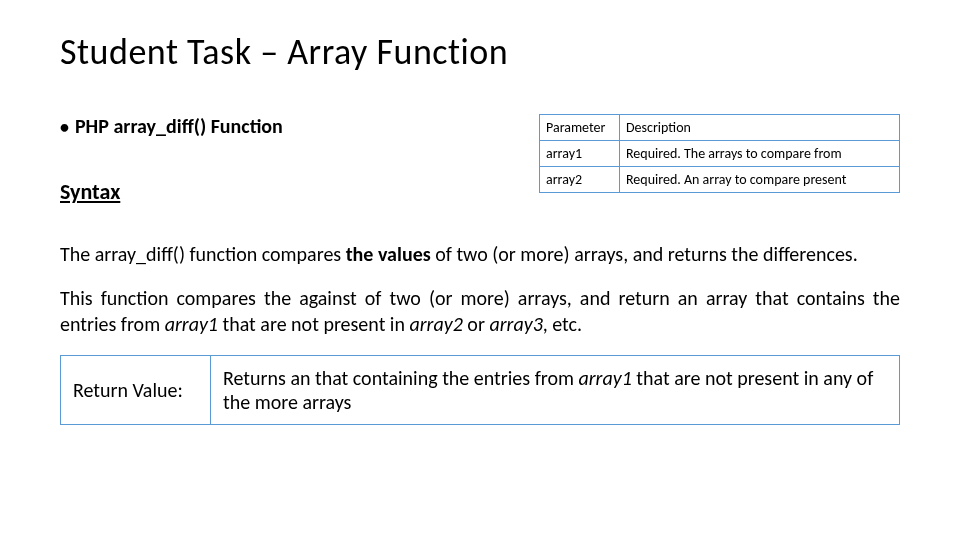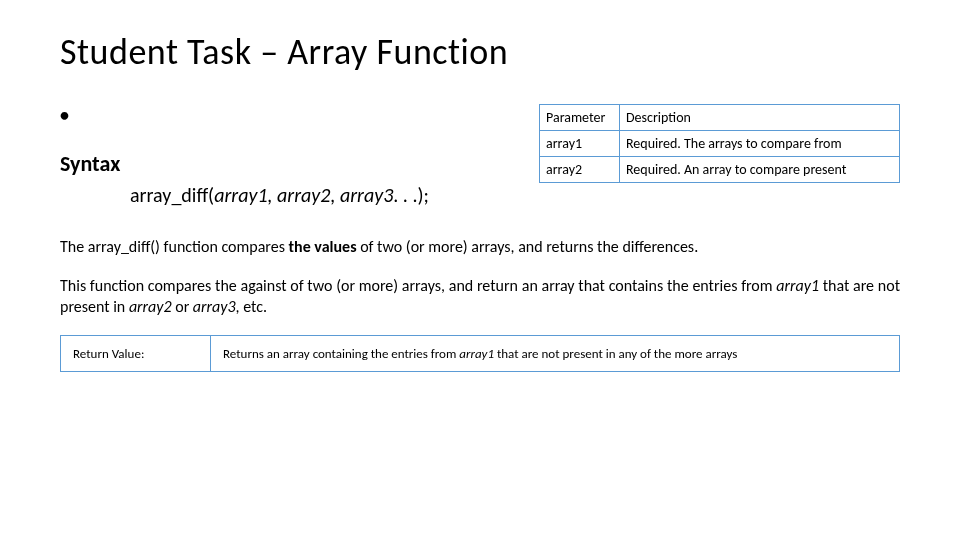--- a/index.html
+++ b/index.html
@@ -9,38 +9,38 @@
     background: #fff;
     font-family: Calibri, "Segoe UI", Arial, sans-serif;
     color: #000;
     padding: 30px 60px 20px 60px;
     position: relative;
   }
   .title {
     font-size: 36px;
     font-weight: 300;
     letter-spacing: 0.5px;
-    margin-bottom: 30px;
+    margin-bottom: 40px;
   }
   .upper-row {
     display: flex;
     justify-content: space-between;
     align-items: flex-start;
     margin-bottom: 30px;
   }
   .left-col { flex: 1; }
   .subhead {
     font-size: 20px;
     font-weight: 700;
     display: flex;
     align-items: baseline;
     gap: 6px;
   }
   .subhead .bullet { font-size: 18px; }
-  .syntax-block { margin-top: 24px; }
+  .syntax-block { margin-top: 40px; text-decoration: underline; }
   .syntax-label {
     font-size: 22px;
     font-weight: 700;
     margin-bottom: 6px;
   }
   .syntax-code {
     font-size: 20px;
     font-weight: 400;
     padding-left: 70px;
   }
@@ -53,55 +53,53 @@
   }
   .param-table td {
     border: 1.5px solid #5b9bd5;
     padding: 4px 10px 4px 6px;
     white-space: nowrap;
   }
   .param-table tr:first-child td { font-weight: 400; }
   .param-table td:first-child { min-width: 80px; }
   .param-table td:last-child { min-width: 280px; }
   .body-text {
-    font-size: 16px;
+    font-size: 20px;
     text-align: justify;
     margin-bottom: 18px;
     line-height: 1.3;
   }
   .body-text .it { font-style: italic; }
   .return-table {
     border-collapse: collapse;
     width: 100%;
-    font-size: 13px;
+    font-size: 20px;
     border-radius: 13px;
   }
   .return-table td {
     border: 1.5px solid #5b9bd5;
     padding: 10px 12px;
     vertical-align: middle;
   }
   .return-table td:first-child { width: 150px; white-space: nowrap; }
   .return-table .it { font-style: italic; }
 </style>
 </head>
 <body>
 
 <h1 class="title">Student Task – Array Function</h1>
 
 <div class="upper-row">
   <div class="left-col">
     <div class="subhead">
       <span class="bullet">•</span>
+      <span>PHP array_diff() Function</span>
     </div>
     <div class="syntax-block">
       <div class="syntax-label">Syntax</div>
-      <div class="syntax-code">
-        <span class="fn">array_diff(</span><span class="args">array1, array2, array3</span><span class="fn">. . .);</span>
-      </div>
     </div>
   </div>
 
   <table class="param-table">
     <tbody>
         <tr>
       <td>Parameter</td>
       <td>Description</td>
     </tr>
     <tr>
@@ -122,17 +120,17 @@
 
 <p class="body-text">
   <span>This function compares the against of two (or more) arrays, and return an array that contains the entries from </span><span class="it">array1</span><span> that are not present in </span><span class="it">array2</span><span> or </span><span class="it">array3</span><span>, etc.</span>
 </p>
 
 <table class="return-table">
   <tbody>
       <tr>
     <td>Return Value:</td>
     <td>
-      <span>Returns an array containing the entries from </span><span class="it">array1</span><span> that are not present in any of the more arrays</span>
+      <span>Returns an that containing the entries from </span><span class="it">array1</span><span> that are not present in any of the more arrays</span>
     </td>
   </tr>
 </tbody>
   </table>
 
 </body></html>

